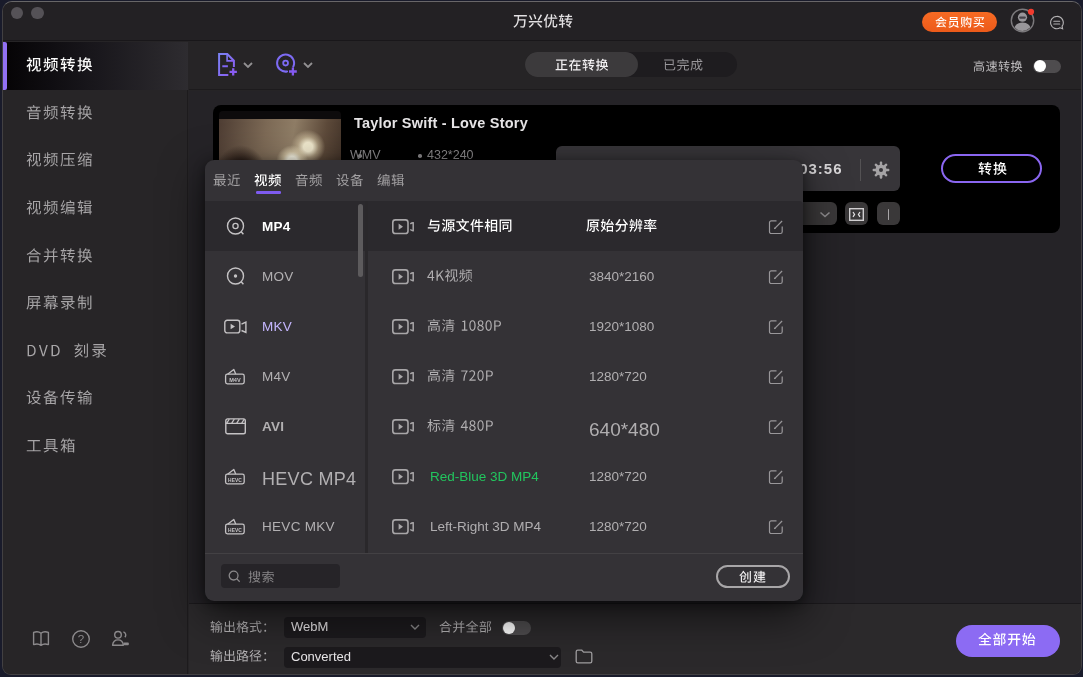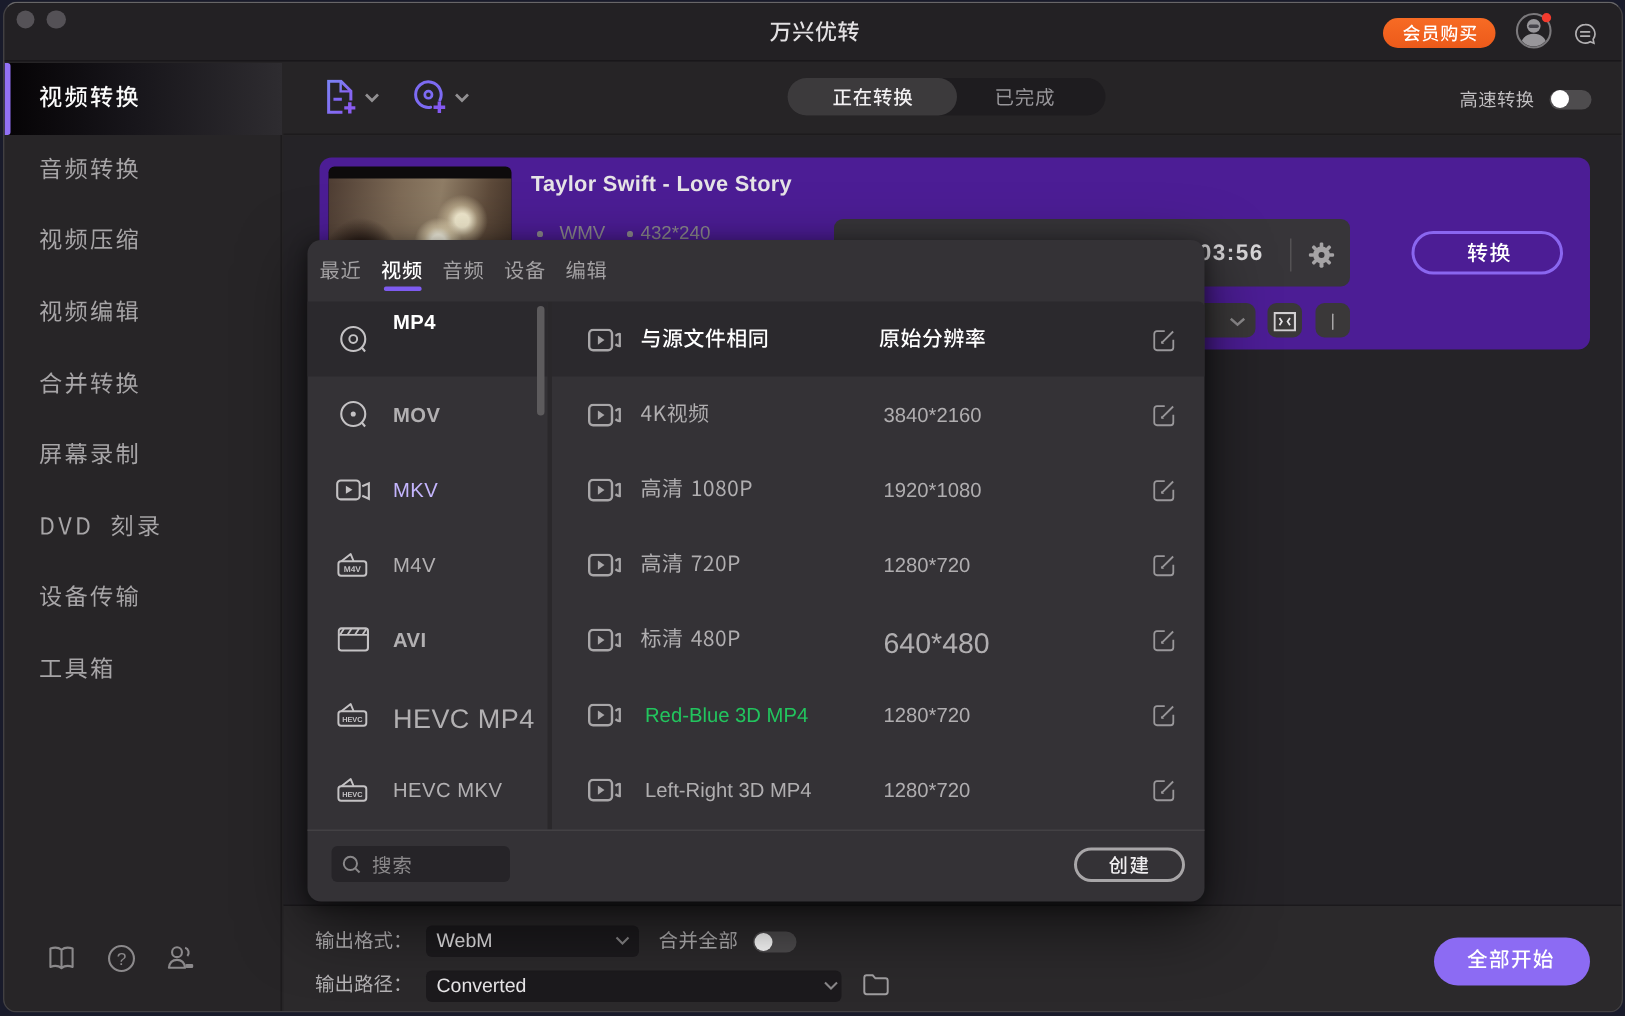--- a/index.html
+++ b/index.html
@@ -120,27 +120,27 @@
       <svg style="position:absolute;left:473.5px;top:14.0px;overflow:visible" width="42" height="18" viewBox="0 0 42 18">
         <path fill="#98969a" d="M1.2 3.5V4.5H9.7V7.9H2.9V5.8H1.9V12.3C1.9 13.9 2.6 14.3 4.7 14.3C5.2 14.3 9.0 14.3 9.6 14.3C11.7 14.3 12.1 13.6 12.4 11.2C12.1 11.2 11.6 11.0 11.4 10.8C11.2 12.9 11.0 13.4 9.6 13.4C8.7 13.4 5.3 13.4 4.6 13.4C3.2 13.4 2.9 13.2 2.9 12.3V8.9H9.7V9.5H10.7V3.5Z M16.5 6.6V7.4H23.5V6.6ZM14.2 9.0V9.9H17.7C17.6 12.2 17.0 13.3 14.1 13.9C14.3 14.1 14.5 14.5 14.6 14.7C17.8 14.0 18.5 12.6 18.7 9.9H21.0V13.1C21.0 14.2 21.3 14.5 22.5 14.5C22.8 14.5 24.3 14.5 24.5 14.5C25.6 14.5 25.8 14.0 25.9 12.2C25.7 12.2 25.3 12.0 25.0 11.9C25.0 13.4 24.9 13.6 24.4 13.6C24.1 13.6 22.9 13.6 22.6 13.6C22.1 13.6 22.0 13.5 22.0 13.1V9.9H25.8V9.0ZM19.0 2.9C19.2 3.3 19.5 3.8 19.6 4.2H14.6V7.1H15.5V5.2H24.4V7.1H25.4V4.2H20.8C20.6 3.7 20.3 3.1 19.9 2.6Z M34.1 2.7C34.1 3.5 34.1 4.2 34.1 4.9H28.7V8.6C28.7 10.3 28.5 12.5 27.5 14.1C27.7 14.2 28.1 14.6 28.3 14.8C29.5 13.1 29.7 10.4 29.7 8.6V8.5H32.1C32.0 10.8 31.9 11.6 31.8 11.8C31.7 11.9 31.6 11.9 31.4 11.9C31.1 11.9 30.6 11.9 30.0 11.9C30.1 12.1 30.2 12.5 30.2 12.8C30.9 12.8 31.5 12.8 31.8 12.8C32.2 12.7 32.4 12.6 32.6 12.4C32.9 12.1 32.9 10.9 33.0 8.0C33.0 7.9 33.0 7.6 33.0 7.6H29.7V5.9H34.2C34.4 8.0 34.7 9.9 35.2 11.4C34.3 12.4 33.3 13.2 32.1 13.8C32.4 14.0 32.7 14.4 32.9 14.6C33.9 14.0 34.8 13.3 35.6 12.5C36.2 13.8 36.9 14.6 37.9 14.6C38.9 14.6 39.3 13.9 39.5 11.7C39.2 11.6 38.8 11.4 38.6 11.2C38.5 12.9 38.4 13.6 38.0 13.6C37.3 13.6 36.8 12.9 36.3 11.6C37.2 10.3 38.0 8.9 38.6 7.2L37.6 6.9C37.2 8.2 36.6 9.4 35.9 10.4C35.6 9.2 35.3 7.6 35.2 5.9H39.4V4.9H35.1C35.1 4.2 35.1 3.5 35.1 2.7ZM35.7 3.4C36.6 3.8 37.6 4.5 38.0 4.9L38.7 4.3C38.2 3.8 37.1 3.2 36.3 2.8Z"></path>
       </svg>
       <svg style="position:absolute;left:784.0px;top:15.8px;overflow:visible" width="52" height="16" viewBox="0 0 52 16">
         <path fill="#c2c0c2" d="M3.5 6.0H8.8V7.1H3.5ZM2.6 5.3V7.8H9.7V5.3ZM5.4 2.7 5.7 3.8H0.7V4.6H11.4V3.8H6.7C6.6 3.4 6.4 2.9 6.3 2.5ZM1.2 8.5V13.8H2.0V9.2H10.1V12.8C10.1 13.0 10.1 13.0 9.9 13.0C9.8 13.0 9.2 13.0 8.7 13.0C8.8 13.2 8.9 13.5 9.0 13.7C9.7 13.7 10.3 13.7 10.6 13.6C10.9 13.5 11.0 13.3 11.0 12.8V8.5ZM3.4 9.9V13.1H4.3V12.5H8.6V9.9ZM4.3 10.6H7.8V11.8H4.3Z M13.3 3.5C14.0 4.2 14.8 5.1 15.2 5.6L16.0 5.1C15.6 4.5 14.7 3.7 14.0 3.1ZM15.7 6.9H13.1V7.8H14.9V11.6C14.3 11.8 13.7 12.3 13.0 12.9L13.6 13.7C14.2 12.9 14.9 12.3 15.3 12.3C15.6 12.3 16.0 12.6 16.5 12.9C17.3 13.4 18.4 13.6 19.8 13.6C21.0 13.6 23.1 13.5 24.0 13.4C24.0 13.2 24.1 12.7 24.2 12.5C23.1 12.6 21.2 12.7 19.8 12.7C18.5 12.7 17.5 12.7 16.7 12.2C16.3 12.0 16.0 11.7 15.7 11.6ZM17.7 6.4H19.7V7.9H17.7ZM20.6 6.4H22.6V7.9H20.6ZM19.7 2.6V3.8H16.4V4.6H19.7V5.6H16.9V8.7H19.3C18.6 9.7 17.4 10.7 16.2 11.2C16.4 11.3 16.7 11.6 16.8 11.9C17.8 11.3 18.9 10.4 19.7 9.4V12.2H20.6V9.4C21.6 10.1 22.7 11.0 23.2 11.7L23.8 11.0C23.2 10.4 21.9 9.4 20.8 8.7H23.5V5.6H20.6V4.6H24.0V3.8H20.6V2.6Z M26.0 8.8C26.1 8.7 26.5 8.6 26.9 8.6H28.0V10.4L25.5 10.8L25.7 11.7L28.0 11.2V13.7H28.8V11.1L30.5 10.7L30.5 9.9L28.8 10.2V8.6H30.1V7.8H28.8V5.9H28.0V7.8H26.8C27.2 6.9 27.5 5.9 27.9 4.8H30.1V4.0H28.1C28.2 3.6 28.3 3.2 28.4 2.7L27.5 2.6C27.4 3.0 27.3 3.5 27.2 4.0H25.6V4.8H27.0C26.7 5.8 26.4 6.7 26.3 7.0C26.1 7.5 25.9 7.9 25.7 8.0C25.8 8.2 25.9 8.6 26.0 8.8ZM30.2 6.3V7.1H32.0C31.7 8.0 31.5 8.8 31.3 9.4H34.8C34.3 10.0 33.8 10.8 33.3 11.4C32.9 11.1 32.5 10.9 32.1 10.6L31.5 11.2C32.7 12.0 34.2 13.1 34.9 13.8L35.5 13.1C35.1 12.7 34.6 12.3 34.0 11.9C34.8 10.9 35.6 9.7 36.2 8.8L35.6 8.5L35.4 8.6H32.5L32.9 7.1H36.7V6.3H33.2L33.6 4.8H36.3V4.0H33.8L34.1 2.7L33.2 2.6L32.9 4.0H30.7V4.8H32.6L32.2 6.3Z M39.5 2.6V5.0H38.1V5.9H39.5V8.6C38.9 8.8 38.4 8.9 37.9 9.0L38.2 9.9L39.5 9.5V12.7C39.5 12.8 39.4 12.9 39.3 12.9C39.2 12.9 38.8 12.9 38.3 12.9C38.4 13.1 38.5 13.5 38.6 13.7C39.3 13.8 39.7 13.7 40.0 13.6C40.3 13.4 40.4 13.2 40.4 12.7V9.2L41.7 8.8L41.6 7.9L40.4 8.3V5.9H41.5V5.0H40.4V2.6ZM44.0 4.4H46.6C46.3 4.8 45.9 5.3 45.6 5.6H43.1C43.4 5.2 43.8 4.8 44.0 4.4ZM41.6 9.3V10.1H44.5C44.0 11.1 43.0 12.2 40.9 13.2C41.1 13.3 41.4 13.6 41.5 13.8C43.6 12.8 44.7 11.7 45.2 10.5C46.0 12.0 47.3 13.2 48.7 13.7C48.9 13.5 49.1 13.2 49.3 13.0C47.8 12.5 46.6 11.4 45.9 10.1H49.1V9.3H48.2V5.6H46.6C47.1 5.1 47.6 4.5 47.9 4.0L47.3 3.6L47.2 3.6H44.5C44.7 3.3 44.8 3.0 45.0 2.7L44.1 2.5C43.6 3.6 42.8 4.9 41.6 5.8C41.8 6.0 42.1 6.3 42.2 6.5L42.5 6.3V9.3ZM43.3 9.3V6.4H45.0V7.7C45.0 8.1 44.9 8.7 44.8 9.3ZM47.3 9.3H45.7C45.8 8.7 45.8 8.2 45.8 7.7V6.4H47.3Z"></path>
       </svg>
       <div class="abs" style="left:844px;top:17.5px;width:28px;height:13.5px;border-radius:7px;background:#4e4c4e"></div>
       <div class="abs" style="left:845px;top:18.3px;width:12px;height:12px;border-radius:50%;background:#ffffff"></div>
     </div>
     <div id="content">
-      <div class="abs" style="left:24px;top:14px;width:847px;height:128px;background:#4c1d95;border-radius:8px">
+      <div class="abs" style="left:24px;top:14px;width:847px;height:128px;background:#000000;border-radius:8px">
         <div class="abs" style="left:6px;top:6px;width:122px;height:116px;border-radius:4px;background:#0d0b0c;overflow:hidden">
           <div class="abs" style="left:0;top:8px;width:122px;height:100px;background:radial-gradient(circle at 60% 42%, rgba(255,252,235,.98) 0 5%, rgba(255,242,205,.55) 10%, transparent 17%),radial-gradient(circle at 73% 28%, rgba(255,248,220,.9) 0 4%, rgba(255,240,200,.4) 9%, transparent 15%),radial-gradient(circle at 48% 60%, rgba(250,235,200,.55) 0 4%, transparent 12%),radial-gradient(circle at 82% 55%, rgba(250,235,200,.45) 0 3%, transparent 10%),radial-gradient(ellipse 30% 45% at 18% 60%, rgba(30,18,14,.85) 0 40%, transparent 75%),radial-gradient(ellipse 40% 35% at 38% 85%, rgba(40,24,18,.8) 0 40%, transparent 75%),linear-gradient(100deg,#4e3d33 0%,#7d6a56 35%,#8f7d66 55%,#5d4a3a 78%,#382a22 100%)"></div>
         </div>
         <div class="ltxt" style="left:141px;top:9.5px;font-size:14.5px;font-weight:bold;color:#e6e4e6;letter-spacing:.2px">Taylor Swift - Love Story</div>
         <div class="abs" style="left:145px;top:49px;width:3.5px;height:3.5px;border-radius:50%;background:#8d8b8d"></div>
-        <div class="ltxt" style="left:160px;top:43px;font-size:12.5px;color:#8d8b8d">WMV</div>
+        <div class="ltxt" style="left:137px;top:43px;font-size:12.5px;color:#8d8b8d">WMV</div>
         <div class="abs" style="left:205px;top:49px;width:3.5px;height:3.5px;border-radius:50%;background:#8d8b8d"></div>
         <div class="ltxt" style="left:214px;top:43px;font-size:12.5px;color:#8d8b8d">432*240</div>
         <div class="abs" style="left:343px;top:41px;width:344px;height:45px;border-radius:6px;background:#373539"></div>
         <div class="ltxt" style="left:545px;top:55px;width:84.5px;text-align:right;font-size:15px;font-weight:bold;color:#d8d6d8;letter-spacing:1px">00:03:56</div>
         <div class="abs" style="left:647px;top:54px;width:1px;height:22px;background:#545254"></div>
         <svg class="abs" style="left:659px;top:56px" width="18" height="18" viewBox="0 0 18 18">
 <g fill="#a5a3a5">
 <circle cx="9" cy="9" r="5.6"></circle>
 <g>
 <rect x="7.8" y="0.6" width="2.4" height="3.6" rx="0.9"></rect>
@@ -217,22 +217,22 @@
       <svg style="position:absolute;left:131.0px;top:11.4px;overflow:visible" width="30" height="18" viewBox="0 0 30 18">
         <path fill="#a4a2a4" d="M1.6 3.7C2.4 4.3 3.3 5.2 3.7 5.8L4.4 5.1C3.9 4.5 3.0 3.7 2.3 3.1ZM0.6 7.1V8.0H2.5V12.9C2.5 13.5 2.1 14.0 1.8 14.1C2.0 14.3 2.3 14.7 2.4 15.0C2.6 14.7 2.9 14.4 5.3 12.7C5.2 12.5 5.0 12.1 5.0 11.8L3.5 12.9V7.1ZM6.6 3.3V4.8C6.6 5.8 6.3 6.9 4.5 7.7C4.7 7.9 5.1 8.3 5.2 8.5C7.2 7.6 7.6 6.1 7.6 4.8V4.3H10.0V6.4C10.0 7.5 10.2 7.8 11.1 7.8C11.3 7.8 11.9 7.8 12.1 7.8C12.4 7.8 12.7 7.8 12.8 7.8C12.8 7.5 12.8 7.2 12.7 6.9C12.6 6.9 12.3 7.0 12.1 7.0C11.9 7.0 11.3 7.0 11.2 7.0C11.0 7.0 10.9 6.8 10.9 6.5V3.3ZM10.9 9.7C10.4 10.8 9.7 11.7 8.8 12.4C7.9 11.7 7.1 10.8 6.7 9.7ZM5.2 8.8V9.7H5.9L5.7 9.8C6.2 11.1 7.0 12.1 8.0 13.0C7.0 13.7 5.8 14.1 4.6 14.4C4.8 14.6 5.0 15.0 5.1 15.3C6.4 14.9 7.6 14.4 8.7 13.6C9.8 14.4 11.0 15.0 12.4 15.3C12.5 15.0 12.8 14.6 13.0 14.4C11.7 14.1 10.5 13.6 9.6 13.0C10.7 12.0 11.6 10.7 12.2 9.0L11.5 8.8L11.4 8.8Z M23.2 4.9C22.6 5.6 21.7 6.2 20.7 6.7C19.8 6.2 19.0 5.7 18.4 5.0L18.6 4.9ZM19.0 2.8C18.3 4.0 17.0 5.3 15.0 6.2C15.3 6.4 15.6 6.7 15.7 7.0C16.5 6.6 17.1 6.1 17.7 5.7C18.3 6.2 18.9 6.7 19.7 7.2C18.0 7.9 16.2 8.3 14.4 8.6C14.6 8.8 14.8 9.2 14.9 9.5C16.8 9.2 18.9 8.6 20.7 7.7C22.4 8.5 24.4 9.1 26.5 9.3C26.6 9.1 26.9 8.6 27.1 8.4C25.2 8.2 23.4 7.8 21.8 7.2C23.1 6.4 24.2 5.5 24.9 4.4L24.2 3.9L24.1 4.0H19.4C19.6 3.7 19.9 3.3 20.1 3.0ZM17.3 12.4H20.2V13.9H17.3ZM17.3 11.6V10.2H20.2V11.6ZM24.1 12.4V13.9H21.2V12.4ZM24.1 11.6H21.2V10.2H24.1ZM16.3 9.4V15.3H17.3V14.8H24.1V15.2H25.2V9.4Z"></path>
       </svg>
       <svg style="position:absolute;left:172.0px;top:11.4px;overflow:visible" width="30" height="18" viewBox="0 0 30 18">
         <path fill="#a4a2a4" d="M0.5 13.4 0.8 14.4C1.9 13.9 3.3 13.4 4.7 12.8L4.5 12.0C3.0 12.5 1.5 13.1 0.5 13.4ZM0.8 8.5C1.0 8.4 1.3 8.3 2.8 8.1C2.3 9.0 1.8 9.7 1.6 9.9C1.2 10.4 0.9 10.8 0.6 10.8C0.7 11.1 0.9 11.5 0.9 11.7C1.2 11.6 1.6 11.4 4.6 10.7C4.5 10.5 4.5 10.2 4.5 9.9L2.3 10.4C3.2 9.1 4.1 7.6 4.9 6.1L4.1 5.6C3.9 6.2 3.6 6.7 3.3 7.2L1.8 7.4C2.6 6.2 3.3 4.6 3.9 3.2L2.9 2.8C2.4 4.5 1.5 6.3 1.2 6.7C1.0 7.2 0.7 7.5 0.5 7.5C0.6 7.8 0.8 8.3 0.8 8.5ZM8.4 9.5V11.4H7.3V9.5ZM9.1 9.5H10.1V11.4H9.1ZM6.5 8.6V15.1H7.3V12.2H8.4V14.8H9.1V12.2H10.1V14.8H10.8V12.2H11.8V14.3C11.8 14.4 11.7 14.4 11.6 14.4C11.5 14.4 11.3 14.4 11.0 14.4C11.1 14.6 11.2 14.9 11.2 15.2C11.7 15.2 12.0 15.1 12.3 15.0C12.5 14.9 12.6 14.6 12.6 14.3V8.6L11.8 8.6ZM10.8 9.5H11.8V11.4H10.8ZM8.2 3.0C8.4 3.4 8.6 3.9 8.7 4.3H5.6V7.2C5.6 9.3 5.5 12.3 4.2 14.5C4.4 14.6 4.9 14.9 5.0 15.0C6.3 12.8 6.5 9.7 6.5 7.5H12.4V4.3H9.8C9.7 3.8 9.4 3.2 9.1 2.8ZM6.5 5.2H11.5V6.6H6.5Z M21.4 4.0H25.1V5.4H21.4ZM20.5 3.3V6.2H26.0V3.3ZM15.1 9.7C15.2 9.6 15.6 9.5 16.1 9.5H17.3V11.4L14.5 11.9L14.8 12.9L17.3 12.4V15.2H18.2V12.2L19.8 11.9L19.7 11.0L18.2 11.3V9.5H19.5V8.6H18.2V6.5H17.3V8.6H16.0C16.4 7.7 16.8 6.5 17.1 5.4H19.6V4.4H17.3C17.4 4.0 17.6 3.5 17.6 3.0L16.6 2.8C16.6 3.4 16.5 3.9 16.3 4.4H14.6V5.4H16.1C15.8 6.5 15.6 7.4 15.4 7.7C15.2 8.3 15.0 8.7 14.8 8.8C14.9 9.0 15.0 9.5 15.1 9.7ZM25.0 7.8V9.0H21.6V7.8ZM19.4 13.1 19.6 14.1 25.0 13.6V15.3H25.9V13.6L26.9 13.5L27.0 12.6L25.9 12.7V7.8H26.9V7.0H19.7V7.8H20.6V13.1ZM25.0 9.7V10.9H21.6V9.7ZM25.0 11.7V12.8L21.6 13.0V11.7Z"></path>
       </svg>
       <div class="abs" style="left:50.5px;top:31.2px;width:25px;height:2.5px;border-radius:1.2px;background:#7e5bf0"></div>
       <div class="abs" style="left:0;top:41px;width:160px;height:50px;background:#2b292d"></div>
       <div class="abs" style="left:160px;top:41px;width:2.5px;height:352px;background:#2a282b"></div>
       <div class="abs" style="left:153px;top:44px;width:5px;height:73px;border-radius:2.5px;background:#5d5b5d"></div>
-      <div class="ltxt" style="left:57px;top:47px;font-size:13.5px;color:#ffffff;font-weight:bold;letter-spacing:.3px">MP4</div>
-      <div class="ltxt" style="left:57px;top:109px;font-size:13.5px;color:#b2b0b2;font-weight:bold;letter-spacing:.3px">MOV</div>
+      <div class="ltxt" style="left:57px;top:59px;font-size:13.5px;color:#ffffff;font-weight:bold;letter-spacing:.3px">MP4</div>
+      <div class="ltxt" style="left:57px;top:109px;font-size:13.5px;color:#b2b0b2;font-weight:normal;letter-spacing:.3px">MOV</div>
       <div class="ltxt" style="left:57px;top:159px;font-size:13.5px;color:#c4b5fd;font-weight:normal;letter-spacing:.3px">MKV</div>
       <div class="ltxt" style="left:57px;top:209px;font-size:13.5px;color:#b2b0b2;font-weight:normal;letter-spacing:.3px">M4V</div>
       <div class="ltxt" style="left:57px;top:259px;font-size:13.5px;color:#b2b0b2;font-weight:bold;letter-spacing:.3px">AVI</div>
       <div class="ltxt" style="left:57px;top:309px;font-size:18px;color:#b2b0b2;font-weight:normal;letter-spacing:.3px">HEVC MP4</div>
       <div class="ltxt" style="left:57px;top:359px;font-size:13.5px;color:#b2b0b2;font-weight:normal;letter-spacing:.3px">HEVC MKV</div>
       <svg class="abs" style="left:20px;top:56px" width="21" height="21" viewBox="0 0 21 21">
 <circle cx="10.5" cy="10" r="8" fill="none" stroke="#c4c2c4" stroke-width="1.4"></circle>
 <circle cx="10.5" cy="10" r="2.6" fill="none" stroke="#c4c2c4" stroke-width="1.3"></circle>
 <path d="M16.2 15.7l2.2 2.6" stroke="#c4c2c4" stroke-width="1.4"></path>
       </svg>

